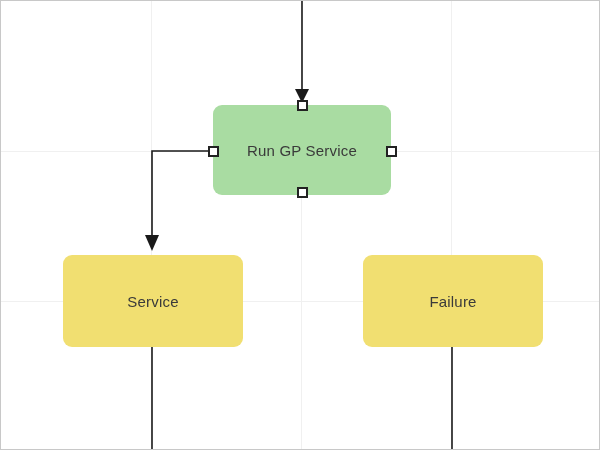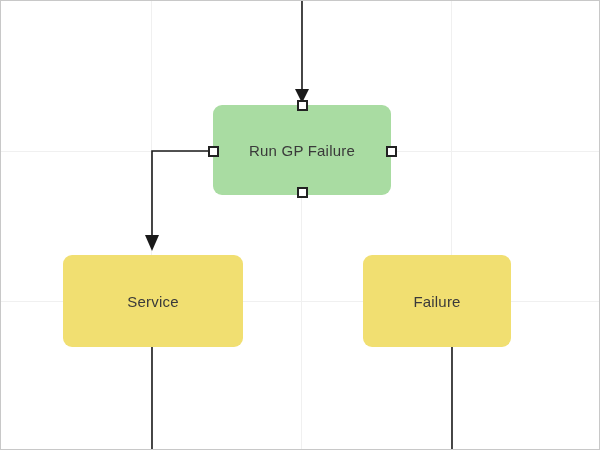--- a/index.html
+++ b/index.html
@@ -101,29 +101,29 @@
 
     <path class="edge-path" d="M 212 150 L 151 150 L 151 240"></path>
     <polygon class="edge-arrow" points="144,234 158,234 151,250"></polygon>
 
     <path class="edge-path" d="M 151 346 L 151 450"></path>
 
     <path class="edge-path" d="M 451 346 L 451 450"></path>
   </svg>
 
   <div class="node node-green" style="left:212px; top:104px; width:178px; height:90px;">
-    <span class="node-label">Run GP Failure</span>
+    <span class="node-label">Run GP Service</span>
   </div>
 
   <div class="port" style="left:295.5px; top:98.5px;"></div>
   <div class="port" style="left:206.5px; top:144.5px;"></div>
   <div class="port" style="left:384.5px; top:144.5px;"></div>
   <div class="port" style="left:295.5px; top:185.5px;"></div>
 
   <div class="node node-yellow" style="left:62px; top:254px; width:180px; height:92px;">
     <span class="node-label">Service</span>
   </div>
 
-  <div class="node node-yellow" style="left:362px; top:254px; width:148px; height:92px;">
+  <div class="node node-yellow" style="left:362px; top:254px; width:180px; height:92px;">
     <span class="node-label">Failure</span>
   </div>
 
 </div>
 
 </body></html>

